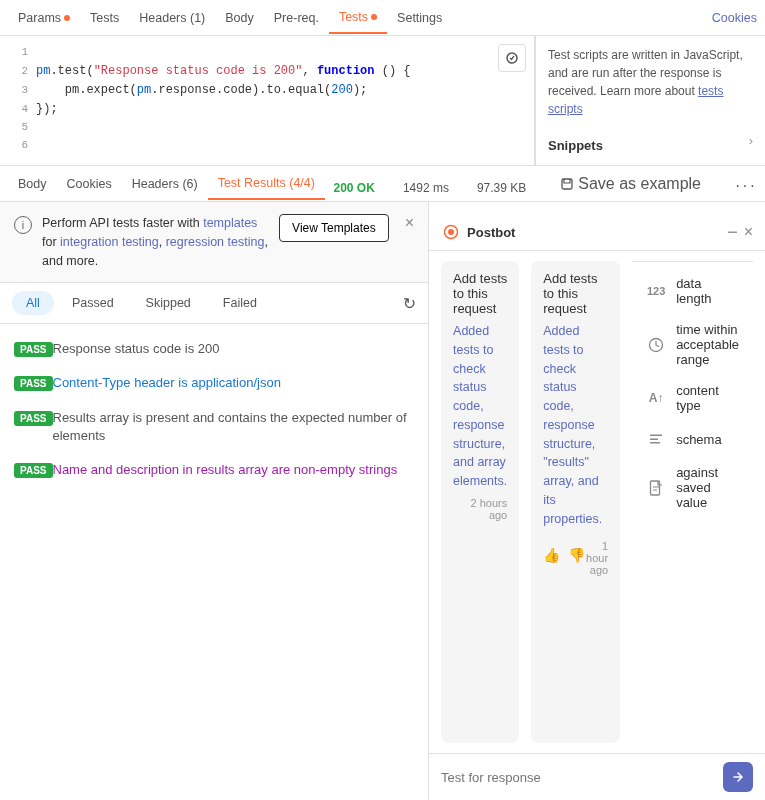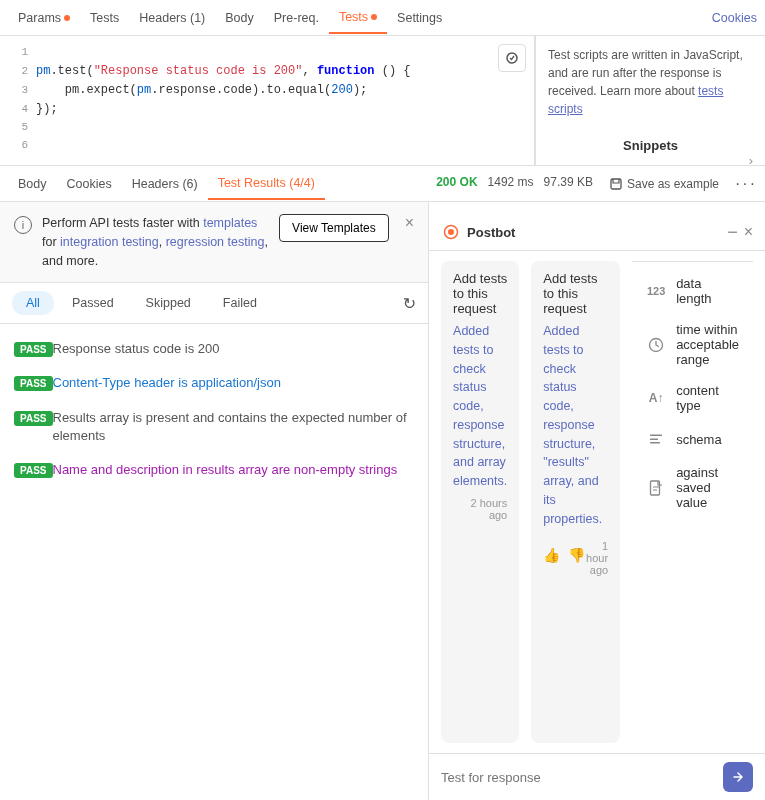--- a/index.html
+++ b/index.html
@@ -23,23 +23,23 @@
     .snippets-panel { width: 230px; padding: 10px 12px; border-left: 1px solid #e0e0e0; }
     .snippets-help { font-size: 12px; color: #555; line-height: 1.5; }
     .snippets-link { color: #5c6bc0; text-decoration: underline; cursor: pointer; }
     .snippets-title { font-size: 13px; font-weight: 600; color: #333; margin-top: 10px; }
     .chevron-right { color: #999; margin-left: auto; cursor: pointer; }
 
     
     .response-tabs { display: flex; align-items: center; padding: 0 8px; border-bottom: 1px solid #e0e0e0; background: #fff; height: 36px; }
     .resp-tab { padding: 8px 10px; color: #555; cursor: pointer; font-size: 12.5px; }
     .resp-tab.active { color: #ff6c37; border-bottom: 2px solid #ff6c37; }
-    .status-info { margin-left: auto; display: flex; align-items: flex-start; gap: 10px; font-size: 12px; color: #555; }
+    .status-info { margin-left: auto; display: flex; align-items: flex-end; gap: 28px; font-size: 12px; color: #555; }
     .status-ok { color: #28a745; font-weight: 600; }
-    .save-btn { display: flex; align-items: center; gap: 4px; color: #555; cursor: pointer; font-size: 12px; border: none; background: none; padding: 2px 6px; }
+    .save-btn { display: flex; align-items: center; gap: 4px; color: #555; cursor: pointer; font-size: 16px; border: none; background: none; padding: 2px 6px; }
     .more-btn { color: #555; cursor: pointer; font-size: 16px; letter-spacing: 2px; }
 
     
     .main-content { display: flex; height: calc(800px - 36px - 130px - 36px); }
 
     
     .left-panel { width: 490px; display: flex; flex-direction: column; border-right: 1px solid #e0e0e0; }
 
     
     .template-banner { display: flex; align-items: flex-start; padding: 12px 14px; background: #f9f9f9; border-bottom: 1px solid #e0e0e0; gap: 10px; }
@@ -152,21 +152,21 @@
       <circle cx="7" cy="7" r="5" stroke="#555" stroke-width="1.5"></circle>
       <path d="M5 7l1.5 1.5L9 5" stroke="#555" stroke-width="1.3" fill="none"></path>
     </svg>
   </div>
   <div class="divider-v"></div>
   <div class="snippets-panel">
     <p class="snippets-help">
       <span>Test scripts are written in JavaScript, and are run after the response is received. Learn more about</span>
       <span class="snippets-link">tests scripts</span>
     </p>
-    <div style="display:flex;align-items:center;margin-top:10px;flex-direction:column;">
+    <div style="display:flex;align-items:center;margin-top:10px;">
       <span class="snippets-title">Snippets</span>
       <span class="chevron-right">›</span>
     </div>
   </div>
 </div>
 
 <div class="response-tabs">
   <div class="resp-tab">
     <span>Body</span>
   </div>

